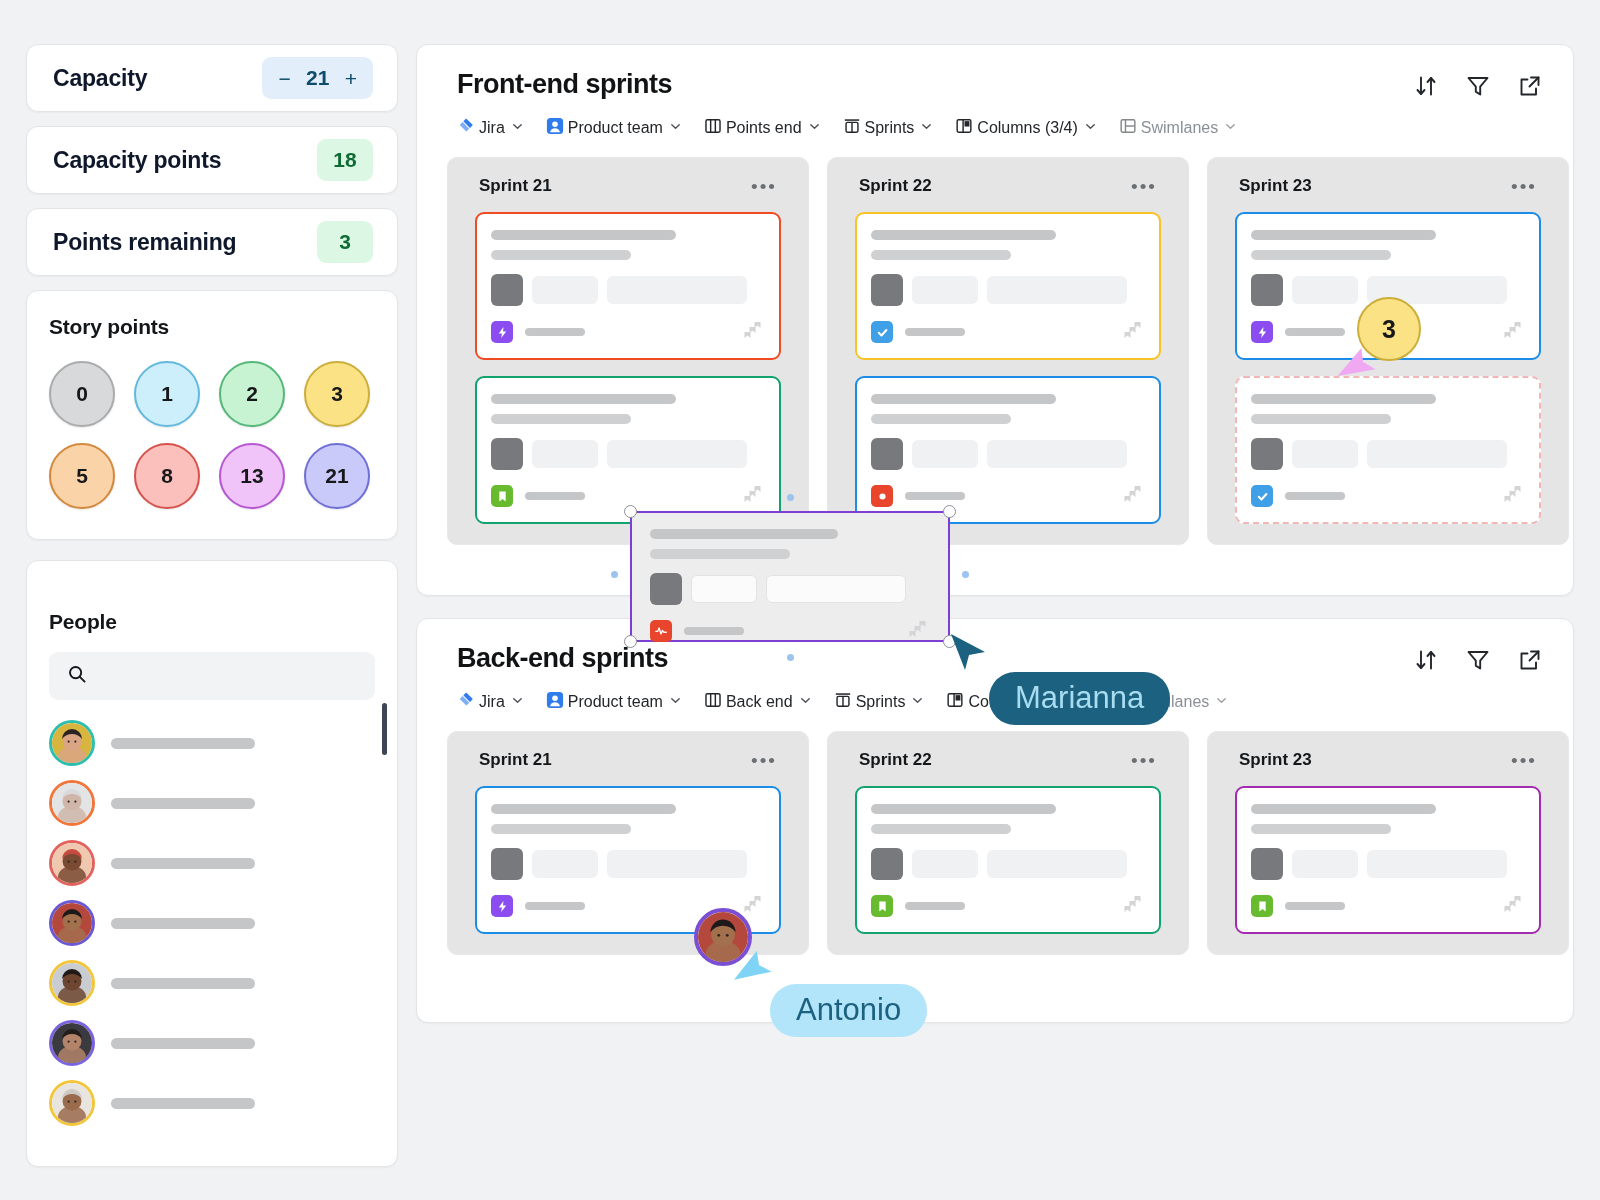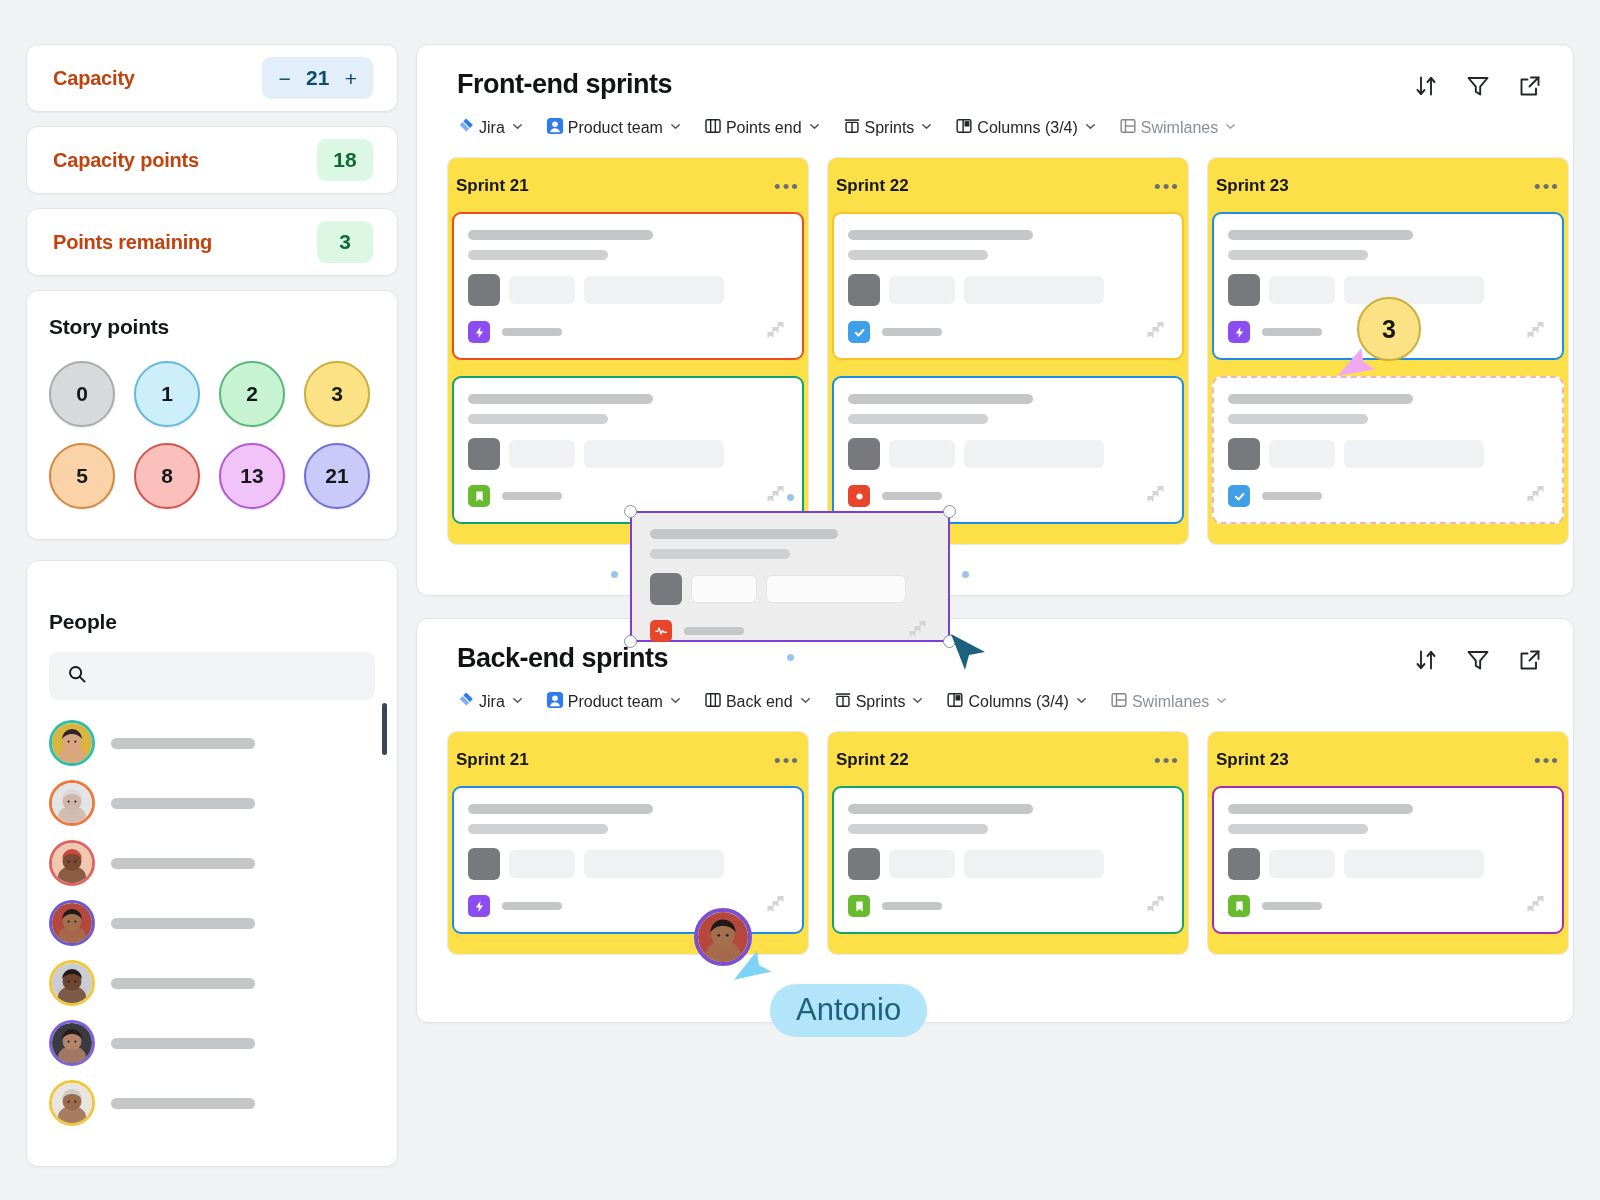--- a/index.html
+++ b/index.html
@@ -14,21 +14,21 @@
   
   .sidebar { position: absolute; left: 26px; top: 44px; width: 372px; }
   .panel {
     background: #fff; border: 1px solid #e3e4e6; border-radius: 12px;
     box-shadow: 0 1px 2px rgba(16,24,40,.04);
   }
   .stat-row {
     display: flex; align-items: center; justify-content: space-between;
     height: 68px; padding: 0 24px 0 26px; margin-bottom: 14px;
   }
-  .stat-label { font-size: 20px; font-weight: 700; color: #c2410c; letter-spacing: -.2px; }
+  .stat-label { font-size: 23px; font-weight: 700; color: #0f172a; letter-spacing: -.2px; }
   .stepper {
     display: flex; align-items: center; gap: 14px;
     background: #e2effb; border-radius: 9px; padding: 9px 16px;
   }
   .stepper .sym { font-size: 21px; color: #0f4c6b; line-height: 1; font-weight: 500; cursor: pointer; }
   .stepper .val { font-size: 21px; font-weight: 700; color: #0f4c6b; min-width: 26px; text-align: center; }
   .pill-val {
     background: #dcf7e3; color: #0d6b33; font-size: 21px; font-weight: 700;
     border-radius: 9px; padding: 9px 0; width: 56px; text-align: center;
   }
@@ -76,22 +76,22 @@
 
   .toolbar { position: absolute; left: 40px; top: 72px; display: flex; align-items: center; gap: 22px; }
   .tb-item { display: flex; align-items: center; gap: 4px; cursor: pointer; }
   .tb-label { font-size: 16px; color: #23262a; white-space: nowrap; }
   .tb-item.muted .tb-label { color: #8a8f98; }
   .tb-item.muted svg { opacity: .55; }
   .caret { margin-left: 2px; }
 
   .columns { position: absolute; left: 30px; top: 112px; display: flex; gap: 18px; }
   .column {
-    width: 362px; background: #fde047; border: 1px solid #e7e8ea;
-    border-radius: 10px; padding: 18px 4px 20px;
+    width: 362px; background: #e5e5e5; border: 1px solid #e7e8ea;
+    border-radius: 10px; padding: 18px 27px 20px;
   }
   .col-head { display: flex; align-items: center; justify-content: space-between; margin-bottom: 16px; padding: 0 4px; }
   .col-title { font-size: 17px; font-weight: 700; color: #15181b; }
   .col-dots { color: #6b7075; font-size: 19px; letter-spacing: 2px; line-height: 1; cursor: pointer; }
 
   .card {
     border: 2px solid #ccc; border-radius: 9px; background: #fff;
     padding: 16px 14px 14px; margin-bottom: 16px; cursor: pointer;
   }
   .card:last-child { margin-bottom: 0; }
@@ -737,20 +737,21 @@
     <svg width="48" height="48" viewBox="0 0 48 48">
       <path d="M44 8 L10 26 L24 29 L30 42 Z" fill="#f0a8f2" transform="rotate(198 27 25)"></path>
     </svg>
   </div>
 
   <div class="cursor-wrap" style="left:945px; top:630px;">
     <svg width="56" height="56" viewBox="0 0 56 56">
       <path d="M6 4 L40 22 L24 25 L20 40 Z" fill="#1c6180"></path>
     </svg>
   </div>
+  <div class="cursor-label" id="label-marianna" style="left: 989px; top: 672px; background: rgb(28, 97, 128); color: rgb(168, 220, 240);">Marianna</div>
 
   <div class="cursor-avatar" id="antonio-avatar" style="left: 694px; top: 908px; border-color: rgb(122, 79, 212);">
       <svg viewBox="0 0 40 40">
     <rect width="40" height="40" fill="#b5483c"></rect>
     <ellipse cx="20" cy="34" rx="14" ry="11" fill="#a3704e" opacity=".85"></ellipse>
     <circle cx="20" cy="18" r="9.5" fill="#a3704e"></circle>
     <path d="M10 16 a10 10 0 0 1 20 0 q-4-5-10-5 t-10 5z" fill="#1d1a19"></path>
     <circle cx="16.6" cy="18.6" r="1.1" fill="#2a2320"></circle>
     <circle cx="23.4" cy="18.6" r="1.1" fill="#2a2320"></circle>
   </svg>

